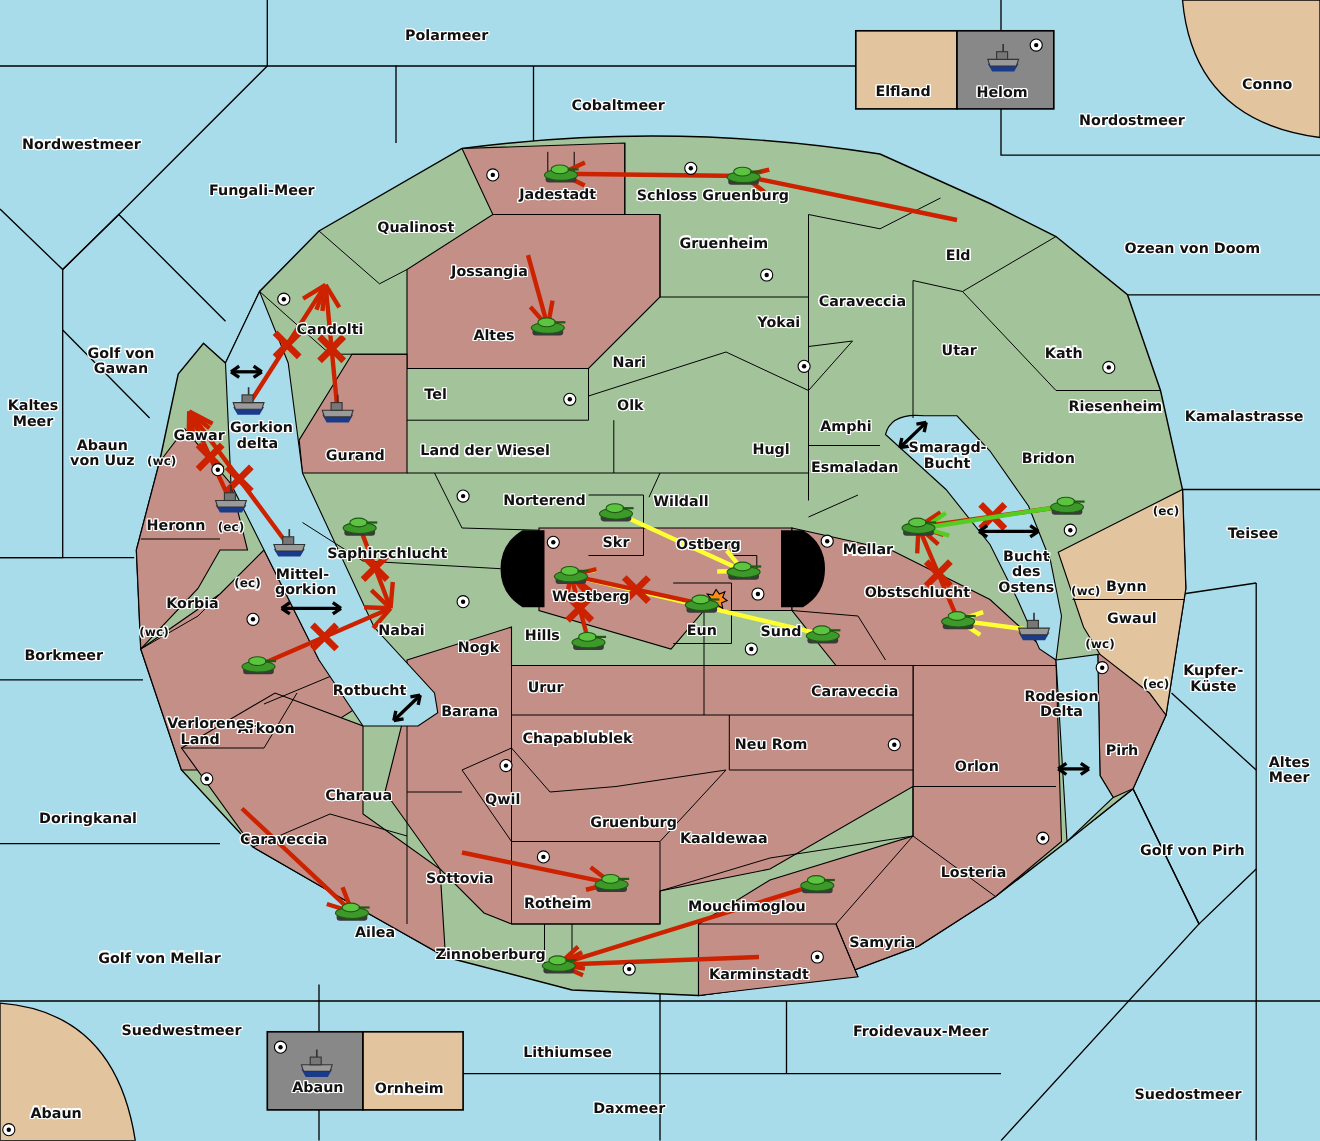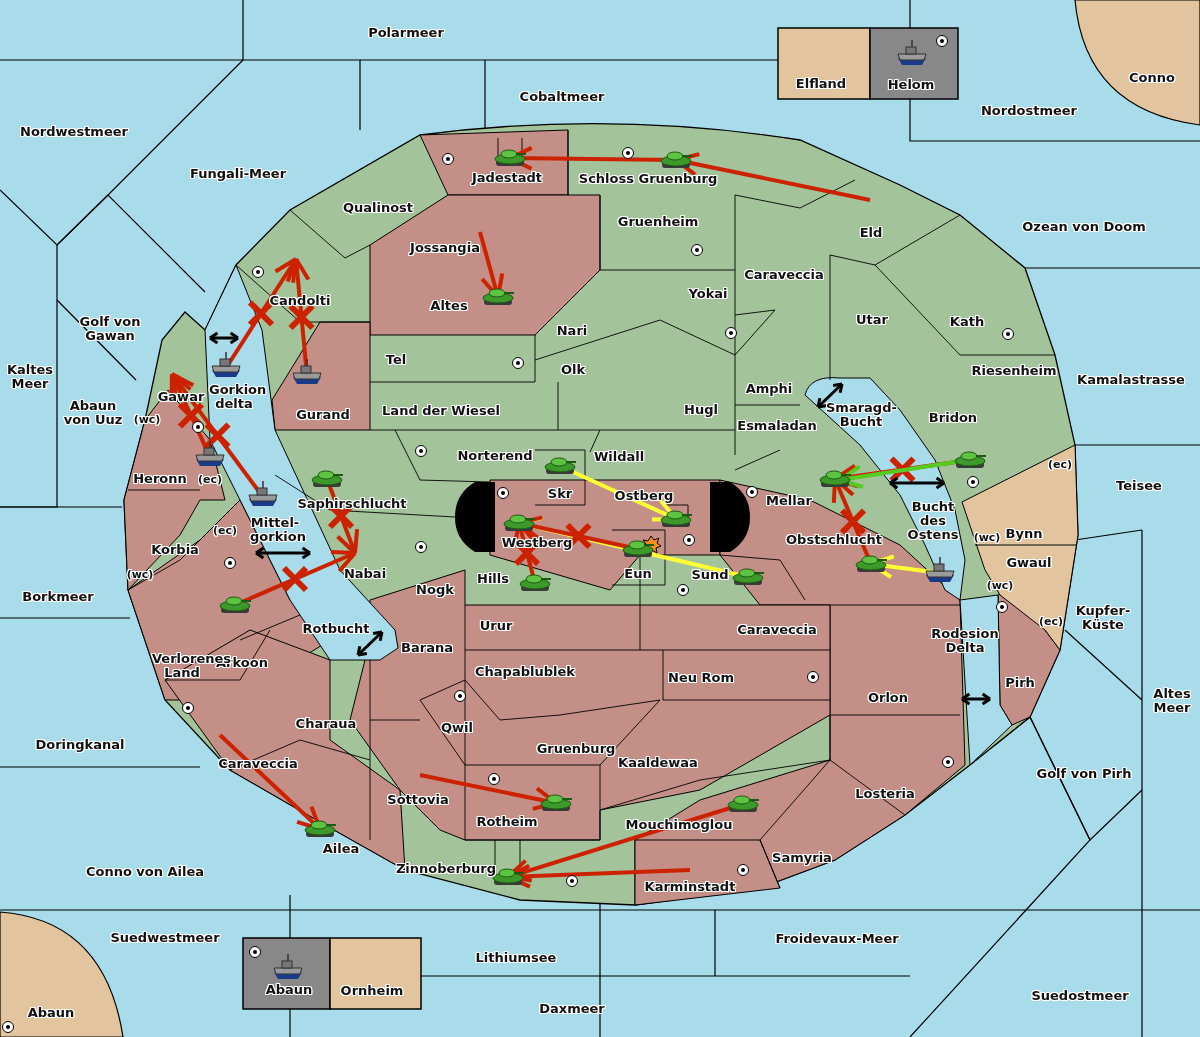--- a/index.html
+++ b/index.html
@@ -508,21 +508,21 @@
 <div class="lbl" style="left:110px;top:329px;width:70px;white-space:normal">Golf von Gawan</div>
 <div class="lbl" style="left:30px;top:377px;width:50px;white-space:normal">Kaltes Meer</div>
 <div class="lbl" style="left:93px;top:413px;width:60px;white-space:normal">Abaun von Uuz</div>
 <div class="lbl" style="left:1131px;top:380px">Kamalastrasse</div>
 <div class="lbl" style="left:1139px;top:486px">Teisee</div>
 <div class="lbl" style="left:58px;top:597px">Borkmeer</div>
 <div class="lbl" style="left:1103px;top:618px;width:60px;white-space:normal">Kupfer-Küste</div>
 <div class="lbl" style="left:1172px;top:701px;width:50px;white-space:normal">Altes Meer</div>
 <div class="lbl" style="left:80px;top:745px">Doringkanal</div>
 <div class="lbl" style="left:1084px;top:774px">Golf von Pirh</div>
-<div class="lbl" style="left:145px;top:872px">Conno von Ailea</div>
+<div class="lbl" style="left:145px;top:872px">Golf von Mellar</div>
 <div class="lbl" style="left:165px;top:938px">Suedwestmeer</div>
 <div class="lbl" style="left:516px;top:958px">Lithiumsee</div>
 <div class="lbl" style="left:837px;top:939px">Froidevaux-Meer</div>
 <div class="lbl" style="left:572px;top:1009px">Daxmeer</div>
 <div class="lbl" style="left:1080px;top:996px">Suedostmeer</div>
 <div class="lbl" style="left:234px;top:397px;width:50px;white-space:normal">Gorkion delta</div>
 <div class="lbl" style="left:275px;top:530px;width:50px;white-space:normal">Mittel-gorkion</div>
 <div class="lbl" style="left:336px;top:629px">Rotbucht</div>
 <div class="lbl" style="left:861px;top:415px;width:70px;white-space:normal">Smaragd-Bucht</div>
 <div class="lbl" style="left:933px;top:521px;width:55px;white-space:normal">Bucht des Ostens</div>

